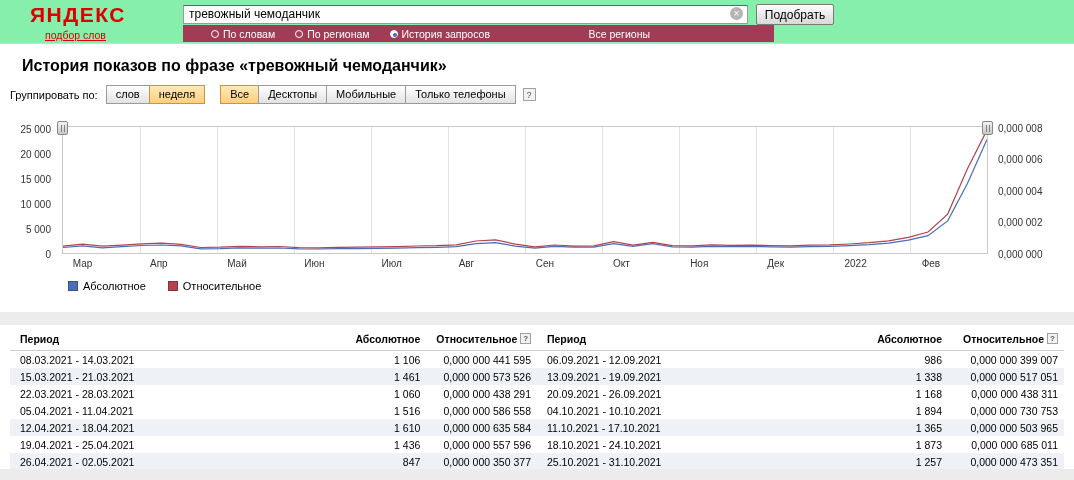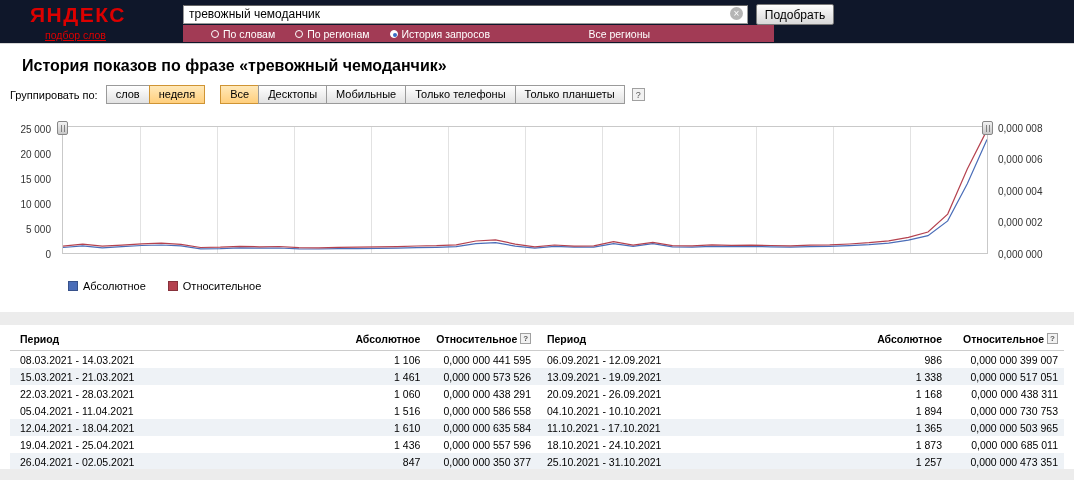--- a/index.html
+++ b/index.html
@@ -5,21 +5,21 @@
   * { box-sizing: border-box; }
   html,body { margin:0; padding:0; }
   body {
     font-family:"Liberation Sans", sans-serif;
     background:#ececec;
     width:1074px; height:480px; overflow:hidden;
   }
   .page { position:relative; width:1074px; height:480px; background:#ececec; overflow:hidden; }
 
   
-  .topbar { position:relative; height:44px; background:#0f172a; border-bottom:1px solid #d6d6d6; }
+  .topbar { position:relative; height:44px; background:#86efac; border-bottom:1px solid #d6d6d6; }
   .logo { position:absolute; left:30px; top:3px; color:#dc0000; font-size:21px; font-weight:bold; letter-spacing:1.5px; }
   .logo-sub { position:absolute; left:45px; top:29px; color:#dc0000; font-size:10.5px; text-decoration:underline; cursor:pointer; }
   .search-row { position:absolute; left:183px; top:4px; height:20px; }
   .search-box { position:absolute; left:0; top:0; width:565px; height:19px; }
   .search-box input {
     width:100%; height:19px; border:1px solid #999; border-top-color:#666;
     font-size:12px; padding:1px 20px 1px 5px; font-family:"Liberation Sans",sans-serif;
   }
   .clear-icon { position:absolute; right:5px; top:3px; width:13px; height:13px; border-radius:50%;
     background:#b5b5b5; color:#fff; font-size:10px; line-height:13px; text-align:center; cursor:pointer; }
@@ -115,21 +115,20 @@
 
     <div class="controls">
       <span class="grouplabel">Группировать по:</span>
       <button class="btn">слов</button>
       <button class="btn sel">неделя</button>
       <span class="tabs-gap"></span>
       <button class="btn sel">Все</button>
       <button class="btn">Десктопы</button>
       <button class="btn">Мобильные</button>
       <button class="btn">Только телефоны</button>
-      <button class="btn">Только планшеты</button>
       <span class="qmark">?</span>
     </div>
 
     <div class="chart-card">
       <div class="y-axis-left">
           <span class="ylab" style="bottom: 0%;">0</span>
           <span class="ylab" style="bottom: 19.6078%;">5 000</span>
           <span class="ylab" style="bottom: 39.2157%;">10 000</span>
           <span class="ylab" style="bottom: 58.8235%;">15 000</span>
           <span class="ylab" style="bottom: 78.4314%;">20 000</span>
@@ -153,20 +152,34 @@
             <polyline points="0.0,120.5 19.7,118.8 39.3,120.8 59.0,119.7 78.6,118.5 98.3,118.0 118.0,118.9 137.6,121.8 157.3,121.6 176.9,120.8 196.6,121.2 216.3,121.0 235.9,121.8 255.6,122.0 275.2,121.7 294.9,121.6 314.6,121.3 334.2,121.1 353.9,120.6 373.5,120.3 393.2,119.6 412.9,116.6 432.5,115.6 452.2,119.1 471.8,121.1 491.5,119.4 511.1,120.2 530.8,120.2 550.5,116.6 570.1,119.3 589.8,116.7 609.4,119.8 629.1,120.1 648.8,119.3 668.4,119.7 688.1,119.5 707.7,119.8 727.4,120.1 747.1,119.6 766.7,119.3 786.4,118.6 806.0,117.6 825.7,116.1 845.4,113.2 865.0,108.7 884.7,93.9 904.3,56.8 924.0,12.4" fill="none" stroke="#4a6db8" stroke-width="1.2"></polyline>
             <polyline points="0.0,119.1 19.7,117.1 39.3,119.2 59.0,118.1 78.6,116.9 98.3,116.1 118.0,117.3 137.6,120.5 157.3,120.2 176.9,119.3 196.6,119.8 216.3,119.5 235.9,120.6 255.6,120.9 275.2,120.4 294.9,120.2 314.6,119.9 334.2,119.6 353.9,119.0 373.5,118.7 393.2,117.8 412.9,114.0 432.5,112.8 452.2,117.1 471.8,119.8 491.5,118.0 511.1,119.2 530.8,118.9 550.5,114.6 570.1,118.2 589.8,115.3 609.4,118.6 629.1,118.8 648.8,117.9 668.4,118.4 688.1,118.1 707.7,118.5 727.4,118.8 747.1,118.2 766.7,117.9 786.4,117.0 806.0,115.7 825.7,113.9 845.4,110.4 865.0,105.0 884.7,87.1 904.3,42.0 924.0,3.1" fill="none" stroke="#b5424f" stroke-width="1.2"></polyline>
           </svg>
         </div>
       <div class="y-axis-right">
           <span class="ylab" style="bottom: 0%;">0,000 000</span>
           <span class="ylab" style="bottom: 24.6914%;">0,000 002</span>
           <span class="ylab" style="bottom: 49.3827%;">0,000 004</span>
           <span class="ylab" style="bottom: 74.0741%;">0,000 006</span>
           <span class="ylab" style="bottom: 98.7654%;">0,000 008</span>
+        </div>
+      <div class="x-axis">
+          <span class="xlab" style="left: 1.16667%;">Мар</span>
+          <span class="xlab" style="left: 9.5%;">Апр</span>
+          <span class="xlab" style="left: 17.8333%;">Май</span>
+          <span class="xlab" style="left: 26.1667%;">Июн</span>
+          <span class="xlab" style="left: 34.5%;">Июл</span>
+          <span class="xlab" style="left: 42.8333%;">Авг</span>
+          <span class="xlab" style="left: 51.1667%;">Сен</span>
+          <span class="xlab" style="left: 59.5%;">Окт</span>
+          <span class="xlab" style="left: 67.8333%;">Ноя</span>
+          <span class="xlab" style="left: 76.1667%;">Дек</span>
+          <span class="xlab" style="left: 84.5%;">2022</span>
+          <span class="xlab" style="left: 92.8333%;">Фев</span>
         </div>
       <div class="legend">
         <span class="legend-item">
           <span class="legend-swatch" style="background: rgb(74, 109, 184);"></span>
           <span>Абсолютное</span>
         </span>
         <span class="legend-item">
           <span class="legend-swatch" style="background: rgb(181, 66, 79);"></span>
           <span>Относительное</span>
         </span>

